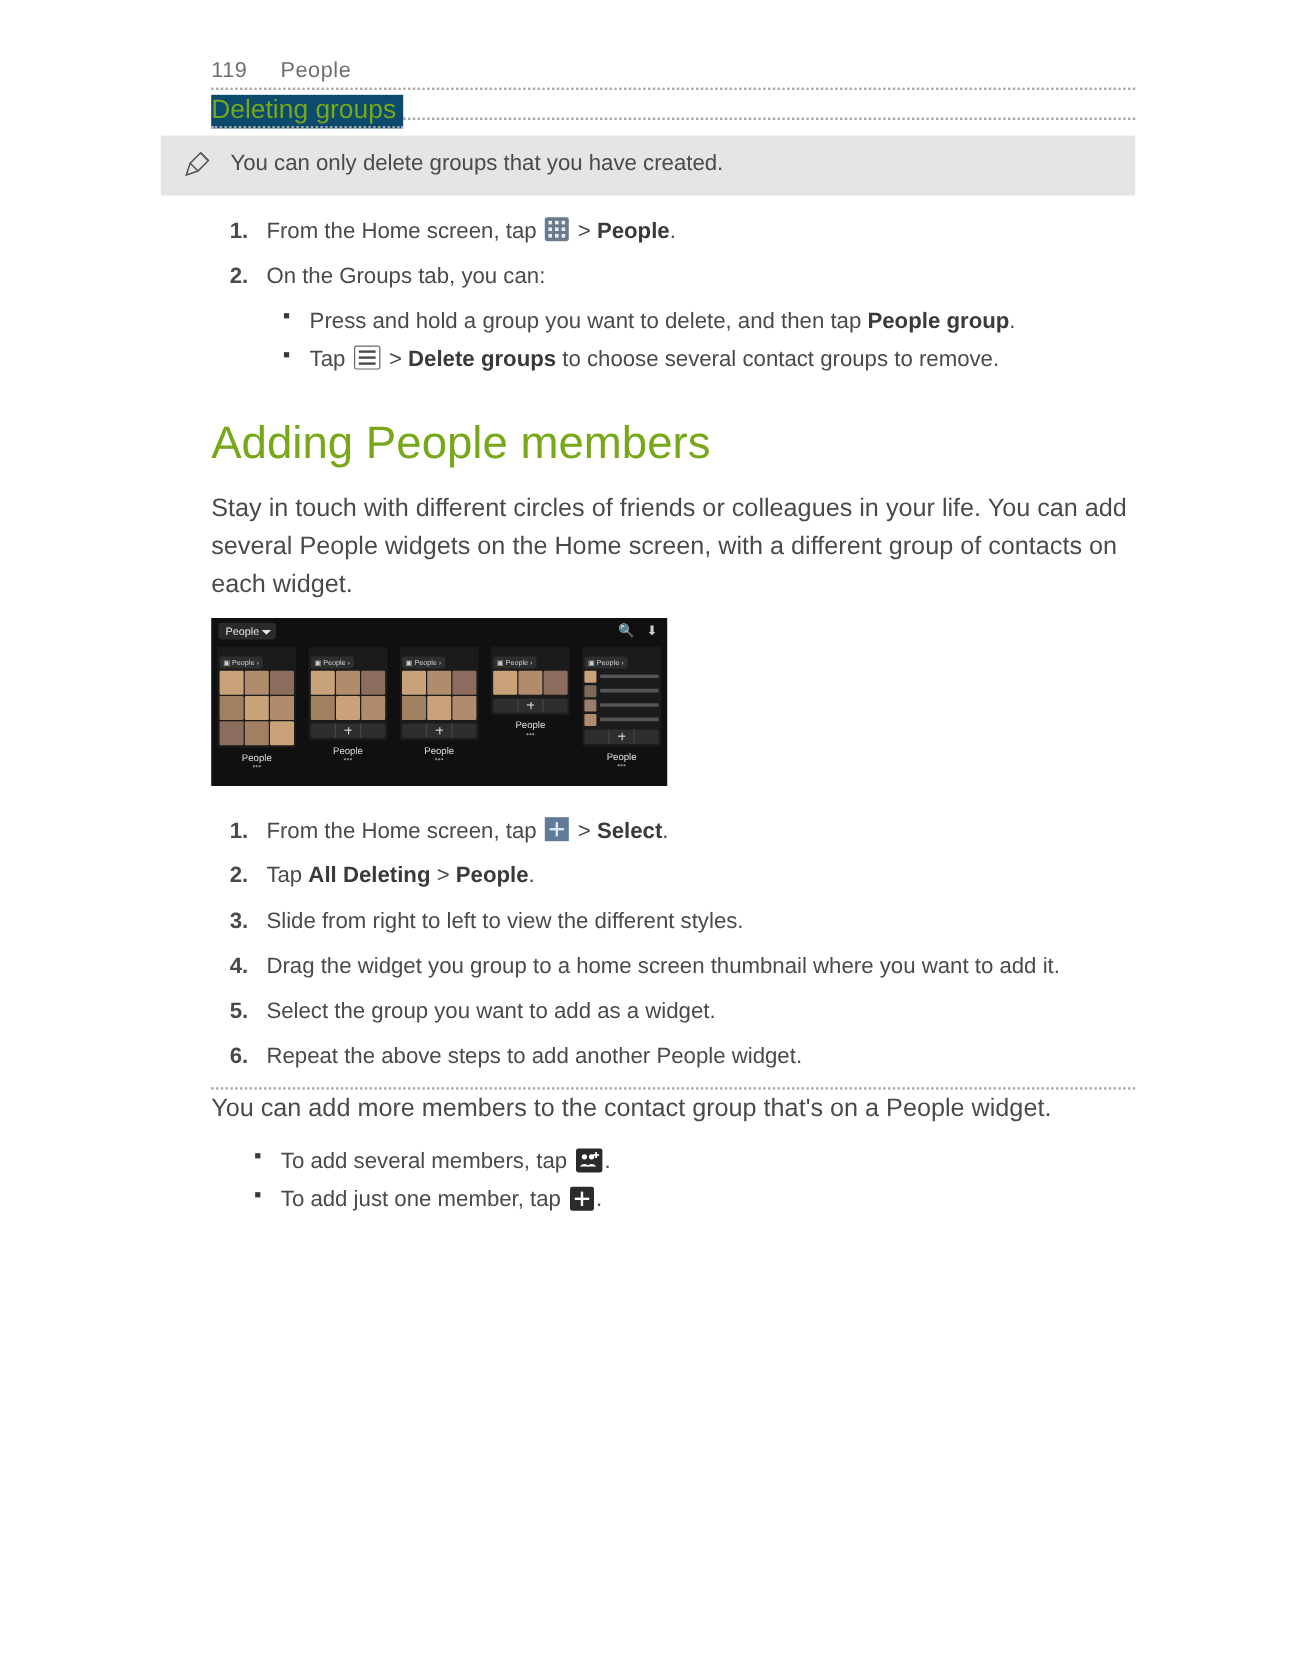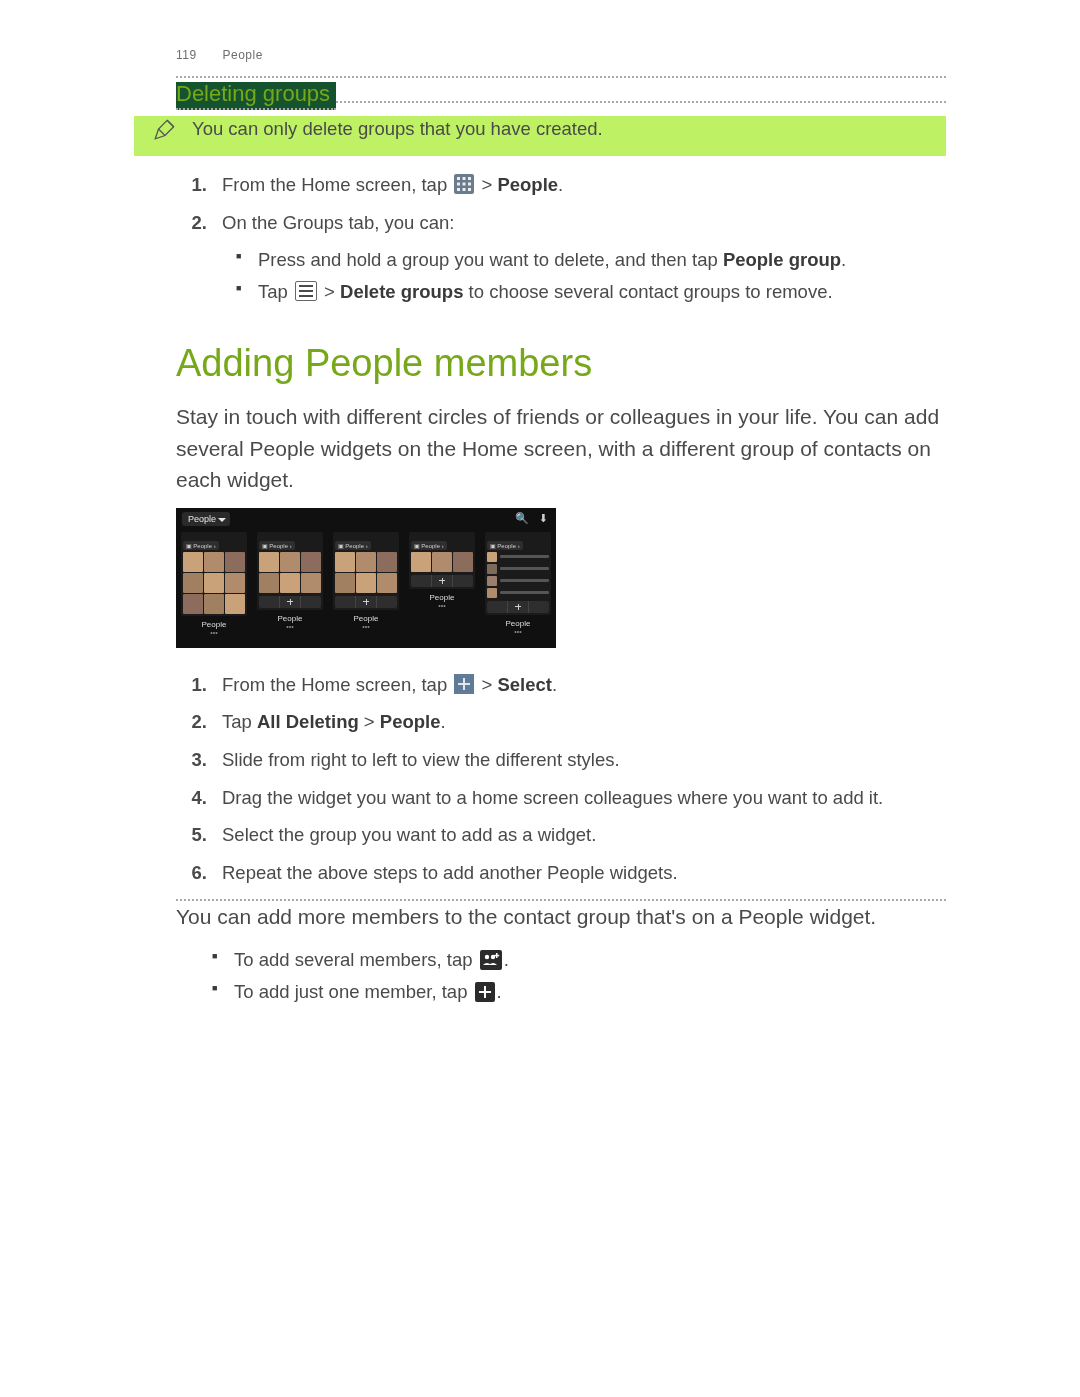--- a/index.html
+++ b/index.html
@@ -9,23 +9,23 @@
     font-family: "Helvetica Neue", Arial, sans-serif;
     color: #4a4a4a;
     width: 1080px;
   }
   .page {
     width: 1080px;
     box-sizing: border-box;
     padding: 48px 134px 60px 176px;
   }
   .header-line {
-    font-size: 12px;
+    font-size: 18px;
     color: #6e6e6e;
-    margin-bottom: 14px;
+    margin-bottom: 4px;
     letter-spacing: 0.5px;
   }
   .header-line .pnum { margin-right: 22px; }
   .dotted-hr {
     border: none;
     border-top: 2px dotted #aaaaaa;
     margin: 0;
   }
   .sub-head {
     color: #76a81a;
@@ -41,28 +41,28 @@
     position: relative;
     height: 30px;
     margin-bottom: 8px;
   }
   .sub-head-wrap .dotted-hr {
     position: absolute;
     left: 0; right: 0; bottom: 5px;
   }
   .sub-head-wrap .sub-head {
     position: relative;
-    background: #14532d;
+    background: #0c4a6e;
     padding-right: 6px;
   }
   
   .note-box {
-    background: #bef264;
+    background: #e5e5e5;
     margin: 8px 0 14px -42px;
-    padding: 0 18px 14px 18px;
+    padding: 10px 18px 14px 18px;
     display: flex;
     align-items: center;
     gap: 14px;
   }
   .note-box .pencil {
     width: 26px; height: 26px;
     flex: 0 0 26px;
   }
   .note-box .note-text {
     font-size: 18.5px;
@@ -432,23 +432,23 @@
   </div>
 
   <ol class="steps">
     <li>
       <span>From the Home screen, tap </span><span class="plus-tile-icon"></span><span> &gt; </span><span class="bold">Select</span><span>.</span>
     </li>
     <li>
       <span>Tap </span><span class="bold">All Deleting</span><span> &gt; </span><span class="bold">People</span><span>.</span>
     </li>
     <li>Slide from right to left to view the different styles.</li>
-    <li>Drag the widget you want to a home screen colleagues where you want to add it.</li>
+    <li>Drag the widget you group to a home screen thumbnail where you want to add it.</li>
     <li>Select the group you want to add as a widget.</li>
-    <li>Repeat the above steps to add another People widgets.</li>
+    <li>Repeat the above steps to add another People widget.</li>
   </ol>
 
   <hr class="dotted-hr">
 
   <div class="para" style="margin-top:0">You can add more members to the contact group that's on a People widget.</div>
 
   <ul class="bullets" style="padding-left:58px">
     <li>
       <span>To add several members, tap </span><span class="group-icon"><svg viewBox="0 0 22 20">
             <g fill="#fff">

